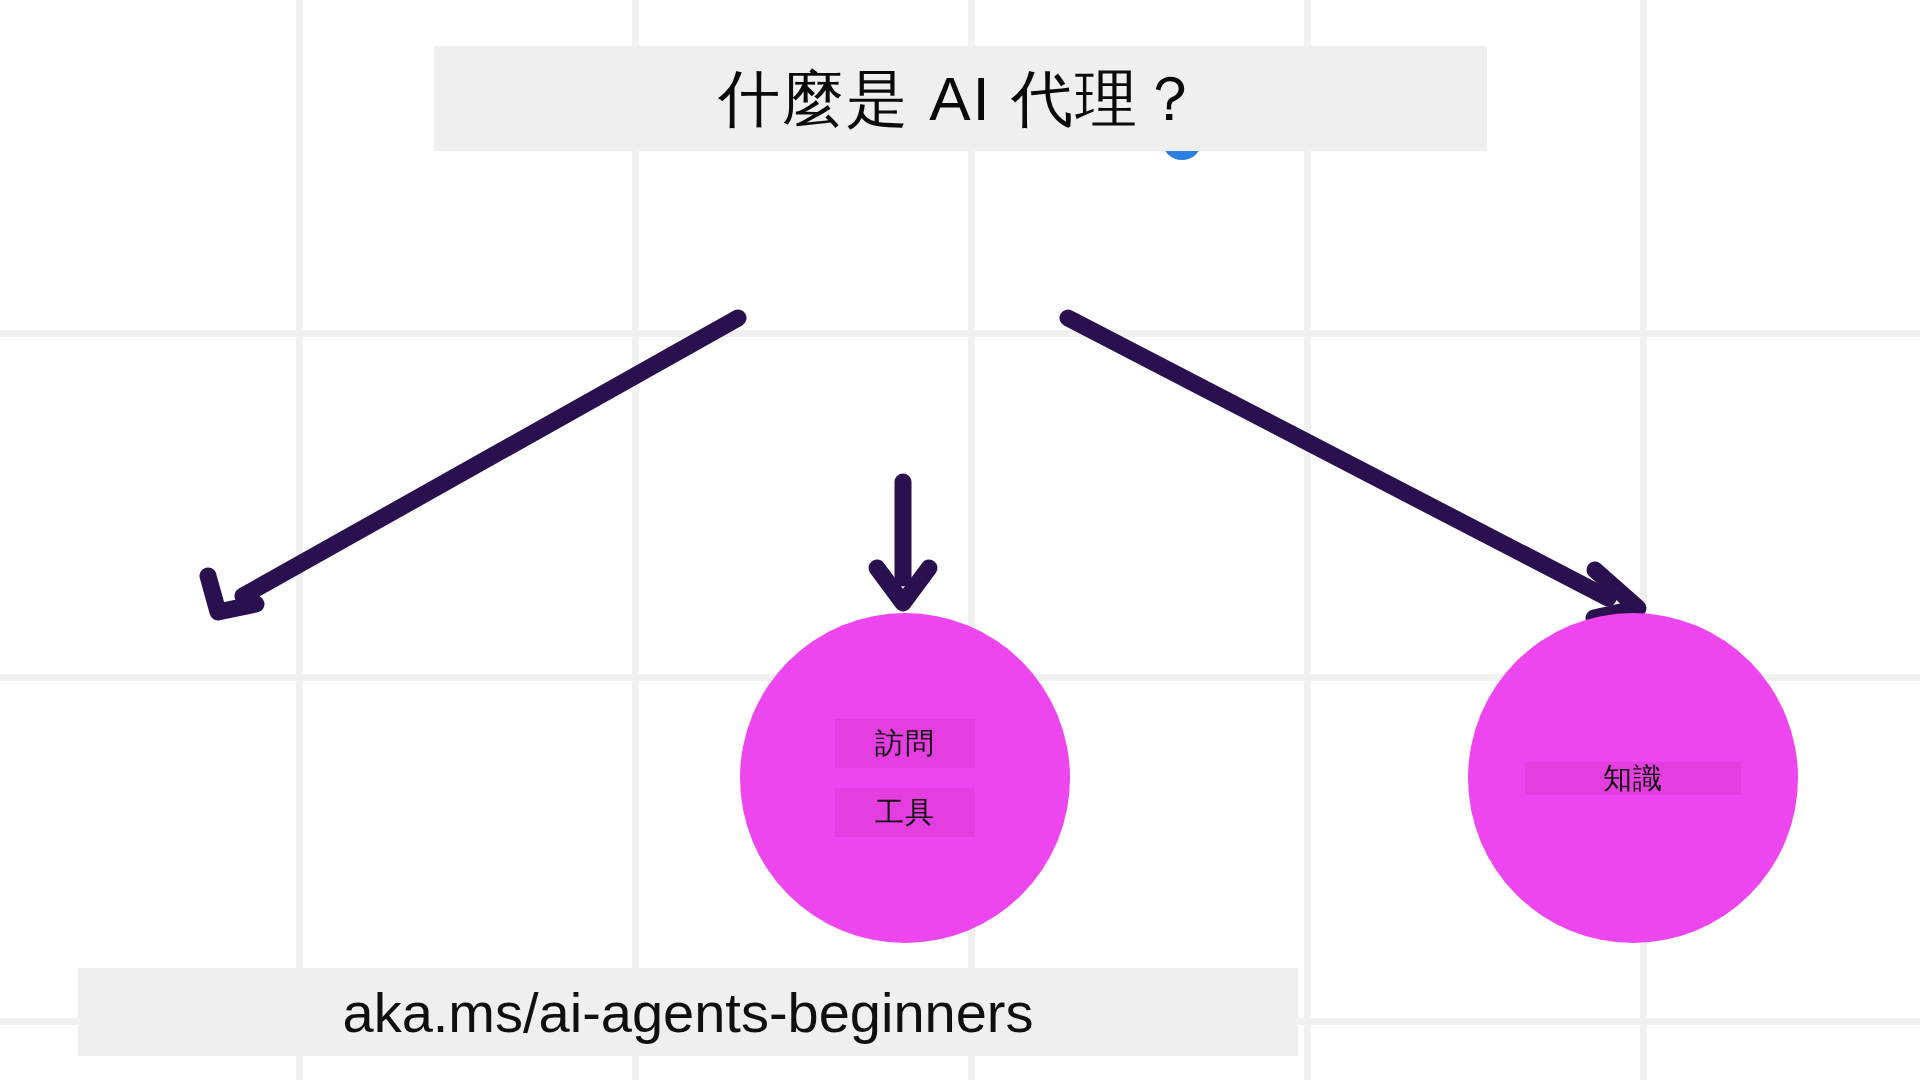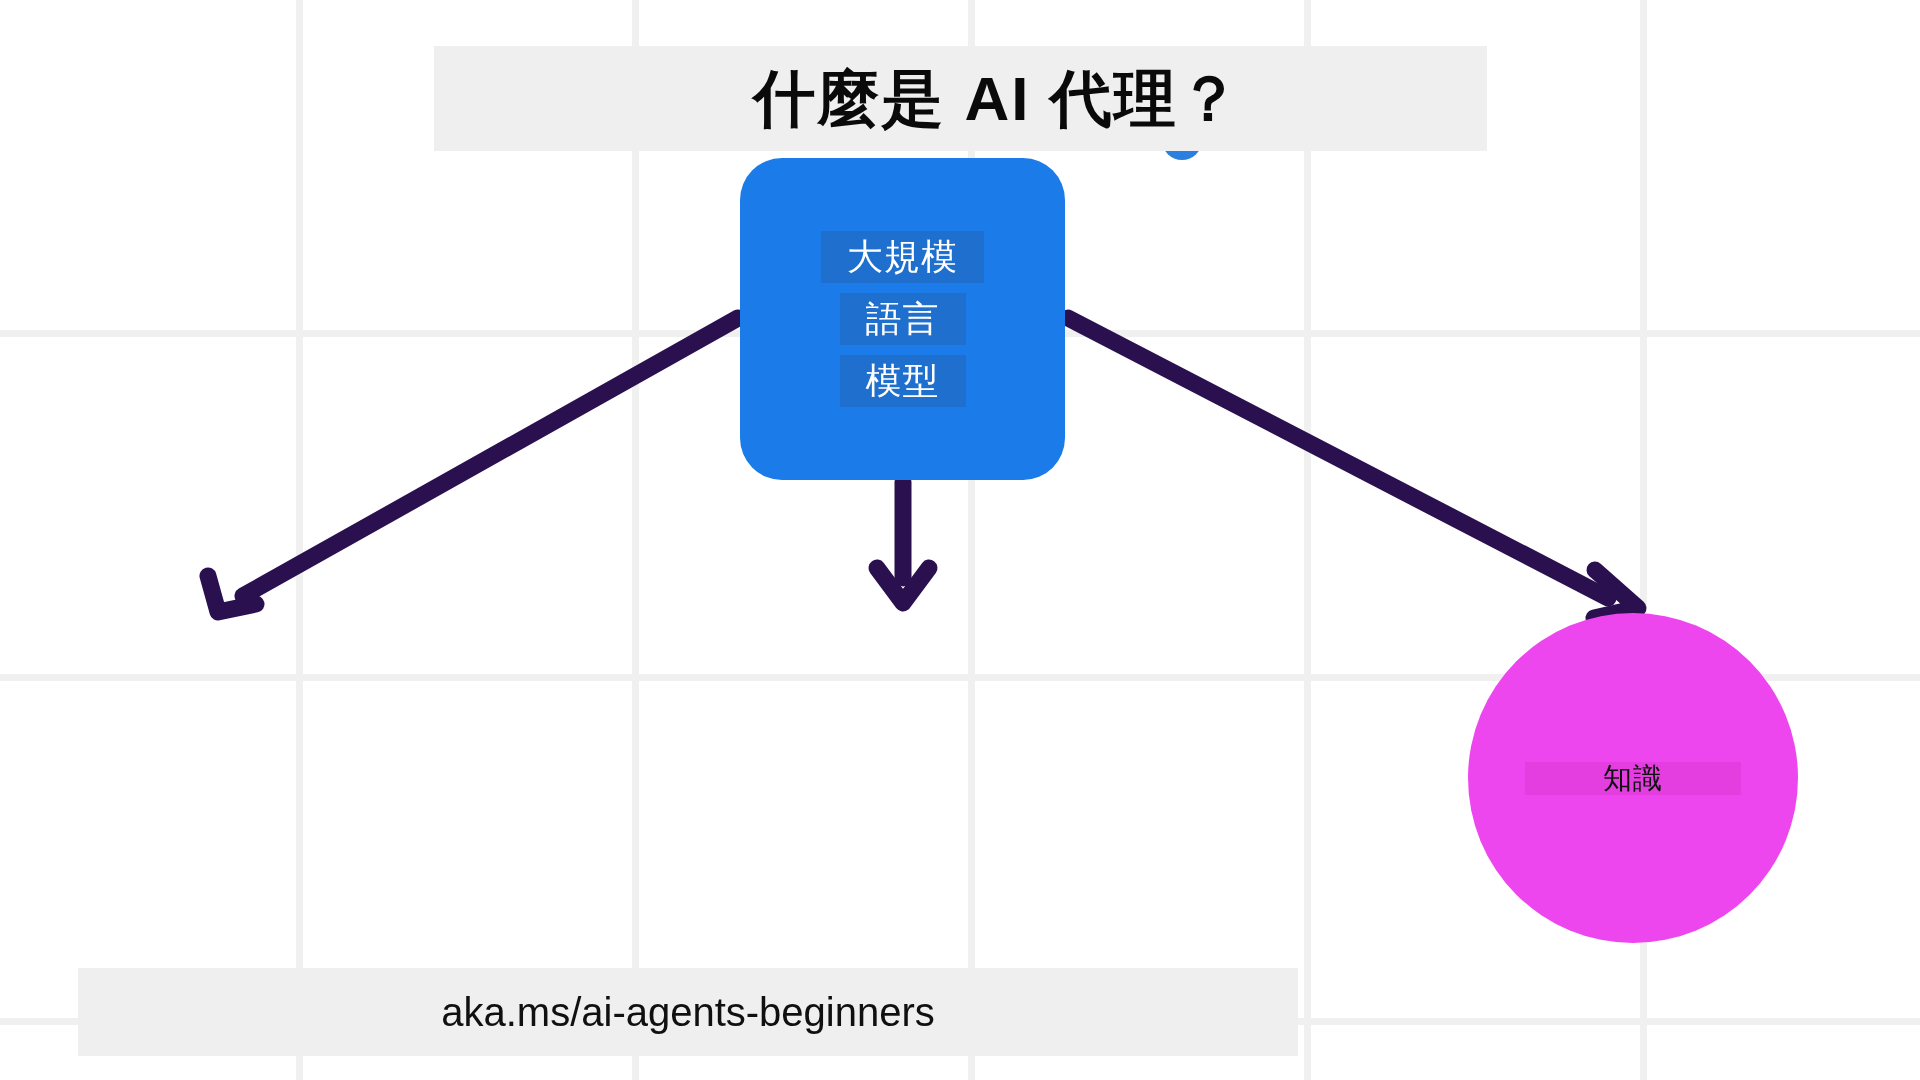--- a/index.html
+++ b/index.html
@@ -104,45 +104,44 @@
     position: absolute;
     left: 434px;
     top: 46px;
     width: 1053px;
     height: 105px;
     display: flex;
     align-items: center;
     justify-content: center;
     font-size: 62px;
     color: #0a0a0a;
-    font-weight: 700;
+    font-weight: 400;
     letter-spacing: 2px;
     white-space: nowrap;
-    padding-left: 37px;
   }
 
   
   #footer-band {
     position: absolute;
     left: 78px;
     top: 968px;
     width: 1220px;
     height: 88px;
     background: #EFEFEF;
   }
   #footer-text {
     position: absolute;
     left: 78px;
     top: 968px;
     width: 1220px;
     height: 88px;
     display: flex;
     align-items: center;
     justify-content: center;
-    font-size: 40px;
+    font-size: 56px;
     color: #101010;
     font-weight: 400;
     white-space: nowrap;
   }
 
   
   #blue-arc {
     position: absolute;
     left: 1162px;
     top: 120px;
@@ -172,27 +171,26 @@
       <line x1="903" y1="482" x2="903" y2="578" stroke="#2B1050" stroke-width="17" stroke-linecap="round"></line>
       <polyline points="877,568 903,603 929,568" fill="none" stroke="#2B1050" stroke-width="17" stroke-linecap="round" stroke-linejoin="round"></polyline>
     </g>
 
     <g>
       <line x1="1068" y1="318" x2="1608" y2="598" stroke="#2B1050" stroke-width="17" stroke-linecap="round"></line>
       <polyline points="1595,570 1638,608 1594,618" fill="none" stroke="#2B1050" stroke-width="17" stroke-linecap="round" stroke-linejoin="round"></polyline>
     </g>
   </svg>
 
-  <div class="node" id="llm-box">
-    <div class="llm-line">大規模</div>
-    <div class="llm-line">語言</div>
-    <div class="llm-line">模型</div>
+
+
+  <div class="node circle" id="circle-tools">
+    <div class="circle-line">訪問</div>
+    <div class="circle-line">工具</div>
   </div>
-
-
 
   <div class="node circle" id="circle-knowledge">
     <div class="circle-line wide">知識</div>
   </div>
 
   <div id="title-band"></div>
   <div id="title-text">什麼是 AI 代理？</div>
 
   <div id="footer-band"></div>
   <div id="footer-text">aka.ms/ai-agents-beginners</div>

